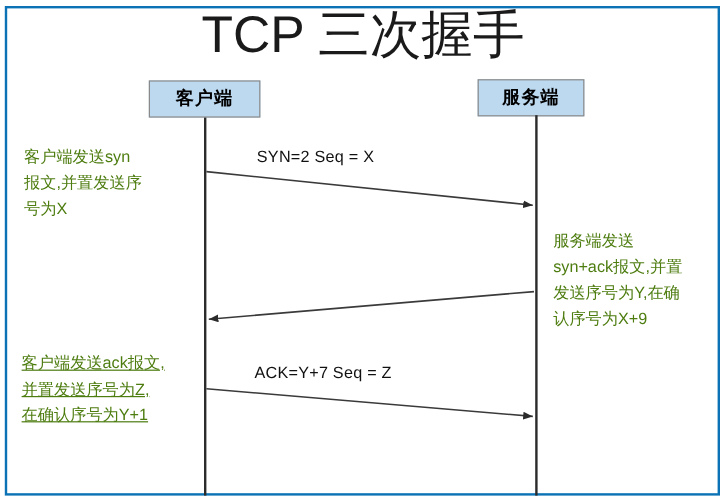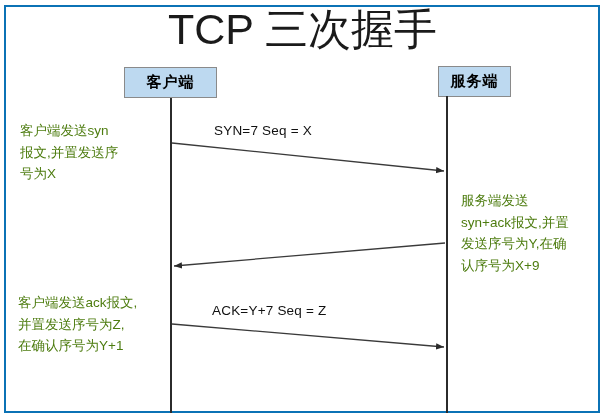--- a/index.html
+++ b/index.html
@@ -51,21 +51,21 @@
     box-sizing: border-box;
     font-size: 15px;
     font-weight: bold;
     color: #000000;
     display: flex;
     align-items: center;
     justify-content: center;
     letter-spacing: 1px;
   }
   #node-client { left: 124px; top: 67px; width: 93px; height: 31px; text-align: right; }
-  #node-server { left: 398px; top: 66px; width: 73px; height: 31px; margin-left: 40px; }
+  #node-server { left: 398px; top: 66px; width: 89px; height: 31px; }
 
   
   .lifeline {
     position: absolute;
     width: 2px;
     background: #2b2b2b;
   }
   #lifeline-client { left: 170px; top: 98px; height: 315px; }
   #lifeline-server { left: 446px; top: 96px; height: 317px; }
 
@@ -73,21 +73,21 @@
   .note {
     position: absolute;
     font-size: 13.5px;
     line-height: 21.5px;
     color: #4d7c0f;
     white-space: pre-line;
     letter-spacing: 0px;
   }
   #note-client-1 { left: 20px; top: 120px; width: 142px; }
   #note-server-1 { left: 461px; top: 190px; width: 140px; }
-  #note-client-2 { left: 18px; top: 292px; width: 152px; }
+  #note-client-2 { left: 18px; top: 292px; width: 152px; text-decoration: underline; }
 
   
   .msg-label {
     position: absolute;
     font-size: 13.5px;
     color: #111111;
     white-space: nowrap;
     letter-spacing: 0.2px;
   }
   #msg-label-1 { left: 214px; top: 123px; }
@@ -134,21 +134,21 @@
       </marker>
     </defs>
 
     <line x1="172" y1="143" x2="444" y2="171" stroke="#3a3a3a" stroke-width="1.3" marker-end="url(#ah-right)"></line>
 
     <line x1="445" y1="243" x2="174" y2="266" stroke="#3a3a3a" stroke-width="1.3" marker-end="url(#ah-left)"></line>
 
     <line x1="172" y1="324" x2="444" y2="347" stroke="#3a3a3a" stroke-width="1.3" marker-end="url(#ah-right)"></line>
   </svg>
 
-  <div class="msg-label" id="msg-label-1">SYN=7  Seq = X</div>
+  <div class="msg-label" id="msg-label-1">SYN=2  Seq = X</div>
   <div class="msg-label" id="msg-label-3">ACK=Y+7 Seq = Z</div>
 
   <div class="note" id="note-client-1">客户端发送syn
 报文,并置发送序
 号为X</div>
   <div class="note" id="note-server-1">服务端发送
 syn+ack报文,并置
 发送序号为Y,在确
 认序号为X+9</div>
   <div class="note" id="note-client-2">客户端发送ack报文,

